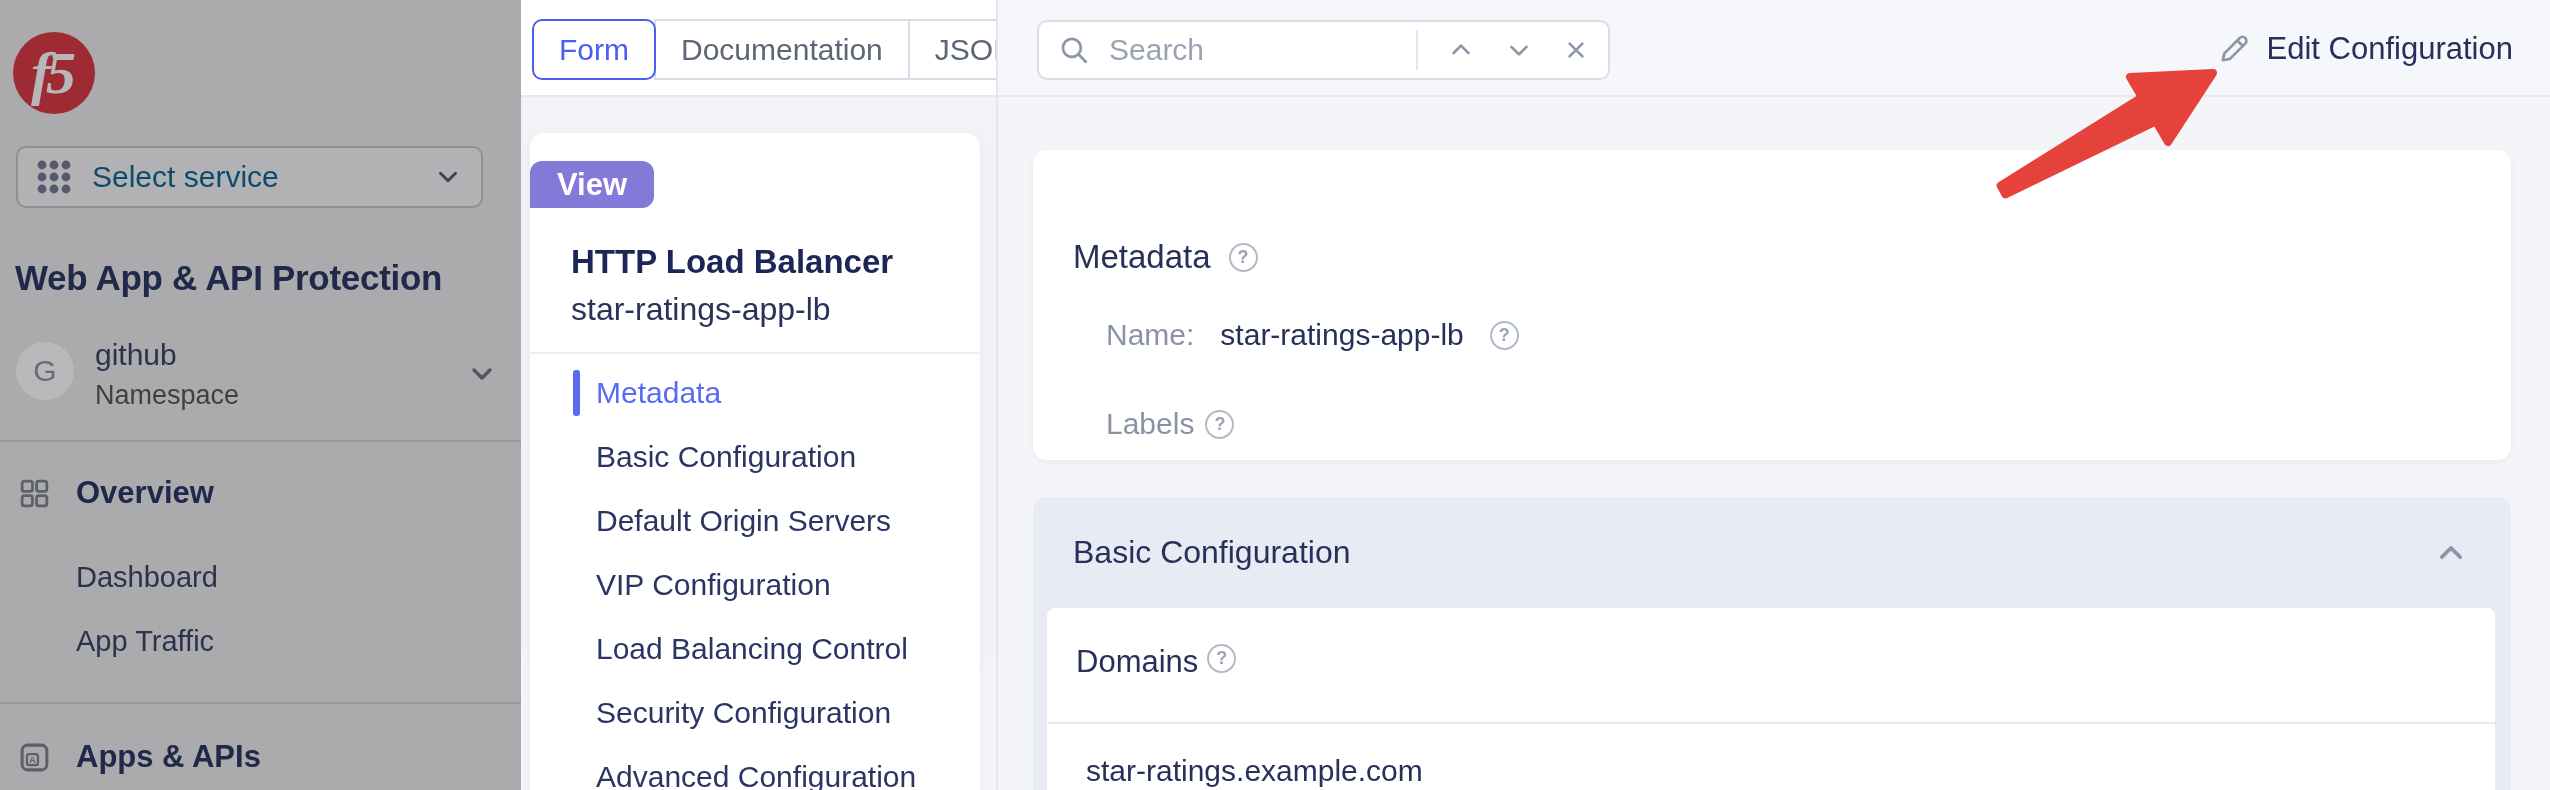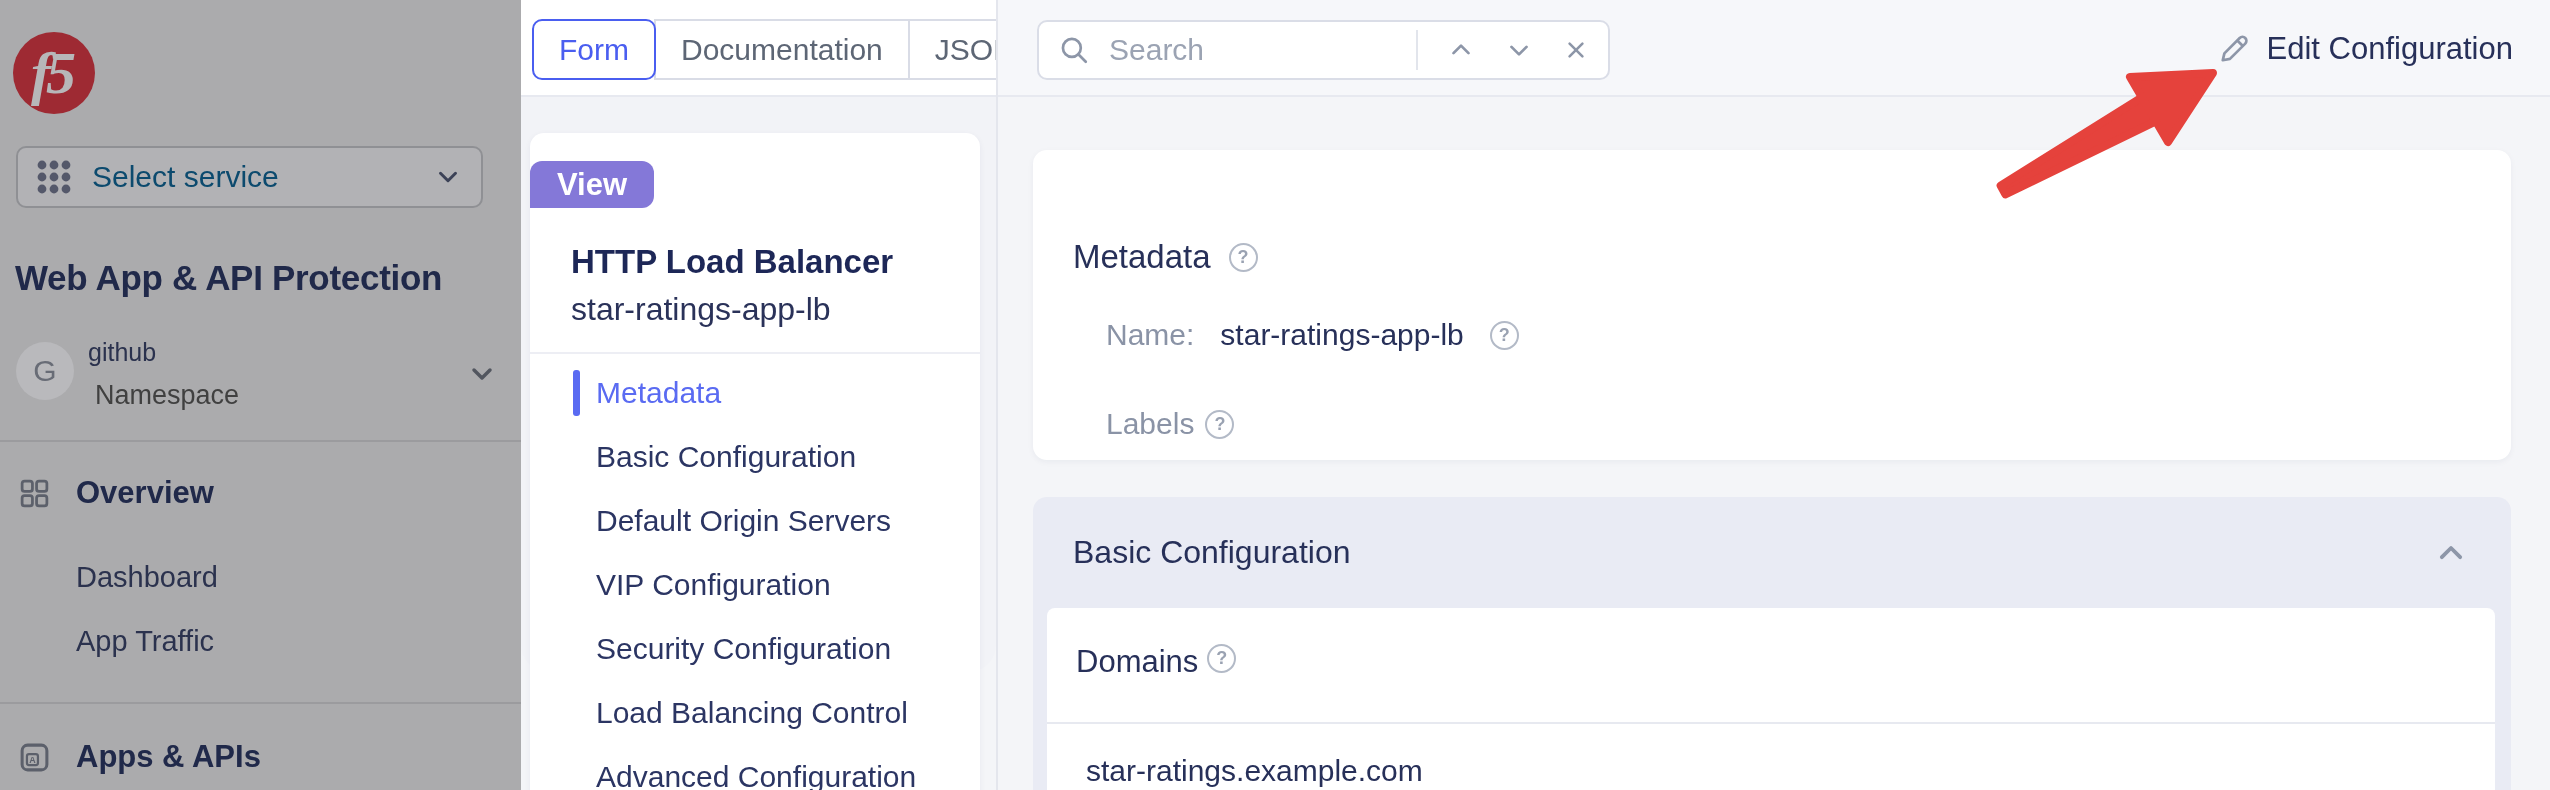--- a/index.html
+++ b/index.html
@@ -17,21 +17,21 @@
   .svc-btn{position:absolute;left:16px;top:146px;width:467px;height:62px;box-sizing:border-box;
     border:2px solid #8f9094;border-radius:10px;background:#b2b2b5;
     display:flex;align-items:center;padding:0 18px;}
   .svc-btn .label{font-size:30px;color:#0c4a6e;margin-left:20px;flex:1;}
   .product-title{position:absolute;left:15px;top:258px;width:492px;
     font-size:35px;font-weight:bold;color:#20294a;letter-spacing:-0.3px;}
   .ns-row{position:absolute;left:0;top:338px;width:521px;height:70px;}
   .ns-avatar{position:absolute;left:16px;top:4px;width:58px;height:58px;border-radius:50%;
     background:#b9b9bc;display:flex;align-items:center;justify-content:center;
     font-size:30px;color:#686c76;}
-  .ns-name{position:absolute;left:88px;top:0px;font-size:25px;color:#2b324e;}
+  .ns-name{position:absolute;left:95px;top:0px;font-size:30px;color:#2b324e;}
   .ns-sub{position:absolute;left:95px;top:42px;font-size:27px;color:#404040;}
   .ns-chev{position:absolute;left:466px;top:20px;}
   .side-divider{position:absolute;left:0;width:521px;height:2px;background:#9b9b9e;}
   .side-section{position:absolute;left:0;width:521px;display:flex;align-items:center;}
   .side-section .icon{position:absolute;left:18px;}
   .side-section .txt{position:absolute;left:76px;font-size:31px;font-weight:bold;color:#20294a;}
   .side-item{position:absolute;left:76px;font-size:29px;color:#2b324e;}
   
   .middle{position:absolute;left:521px;top:0;width:475px;height:672px;background:#f2f3f7;border-radius:27px;}
   .middle-header{position:absolute;left:0;top:0;width:100%;height:97px;background:#ffffff;
@@ -191,24 +191,24 @@
         <div class="nav-item">
           <span>Basic Configuration</span>
         </div>
         <div class="nav-item">
           <span>Default Origin Servers</span>
         </div>
         <div class="nav-item">
           <span>VIP Configuration</span>
         </div>
         <div class="nav-item">
+          <span>Load Balancing Control</span>
+        </div>
+        <div class="nav-item">
           <span>Security Configuration</span>
-        </div>
-        <div class="nav-item">
-          <span>Load Balancing Control</span>
         </div>
         <div class="nav-item">
           <span>Advanced Configuration</span>
         </div>
       </div>
     </div>
   </div>
 
   <div class="main">
     <div class="main-header">

